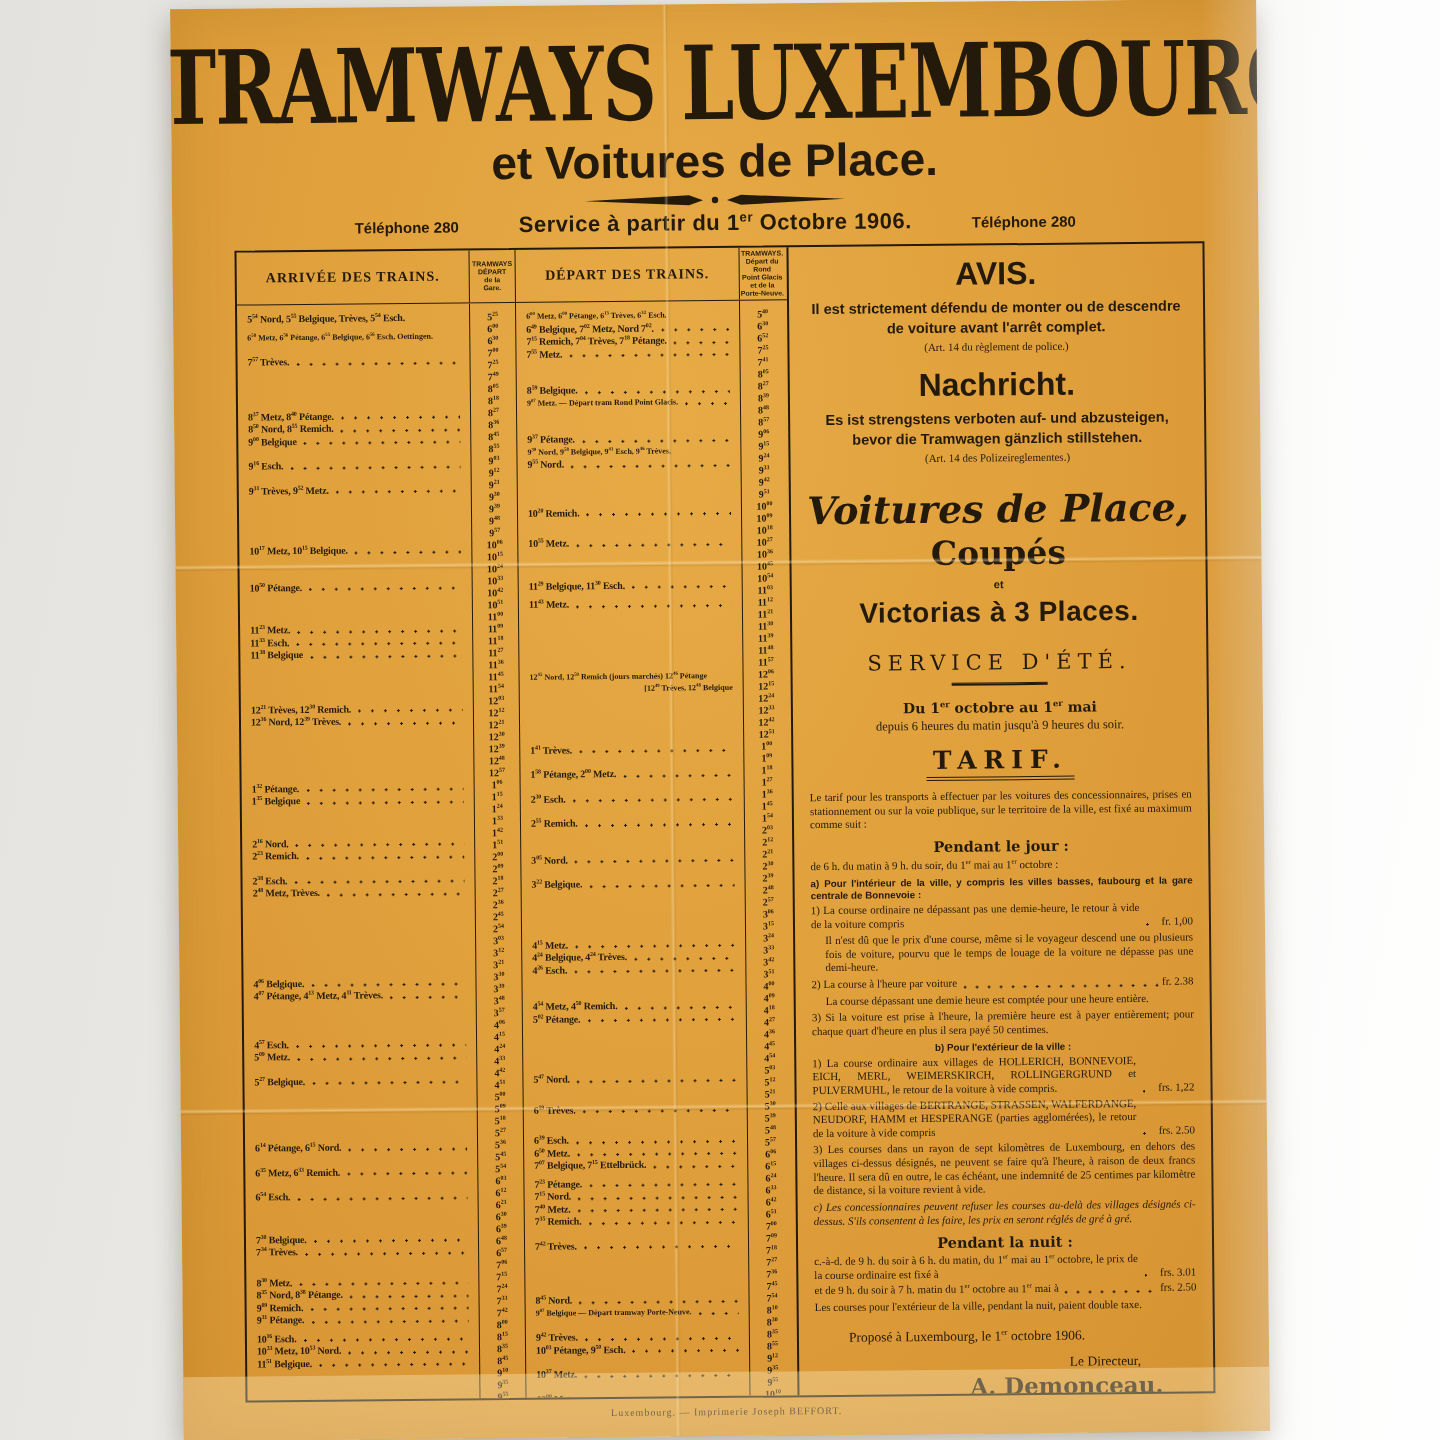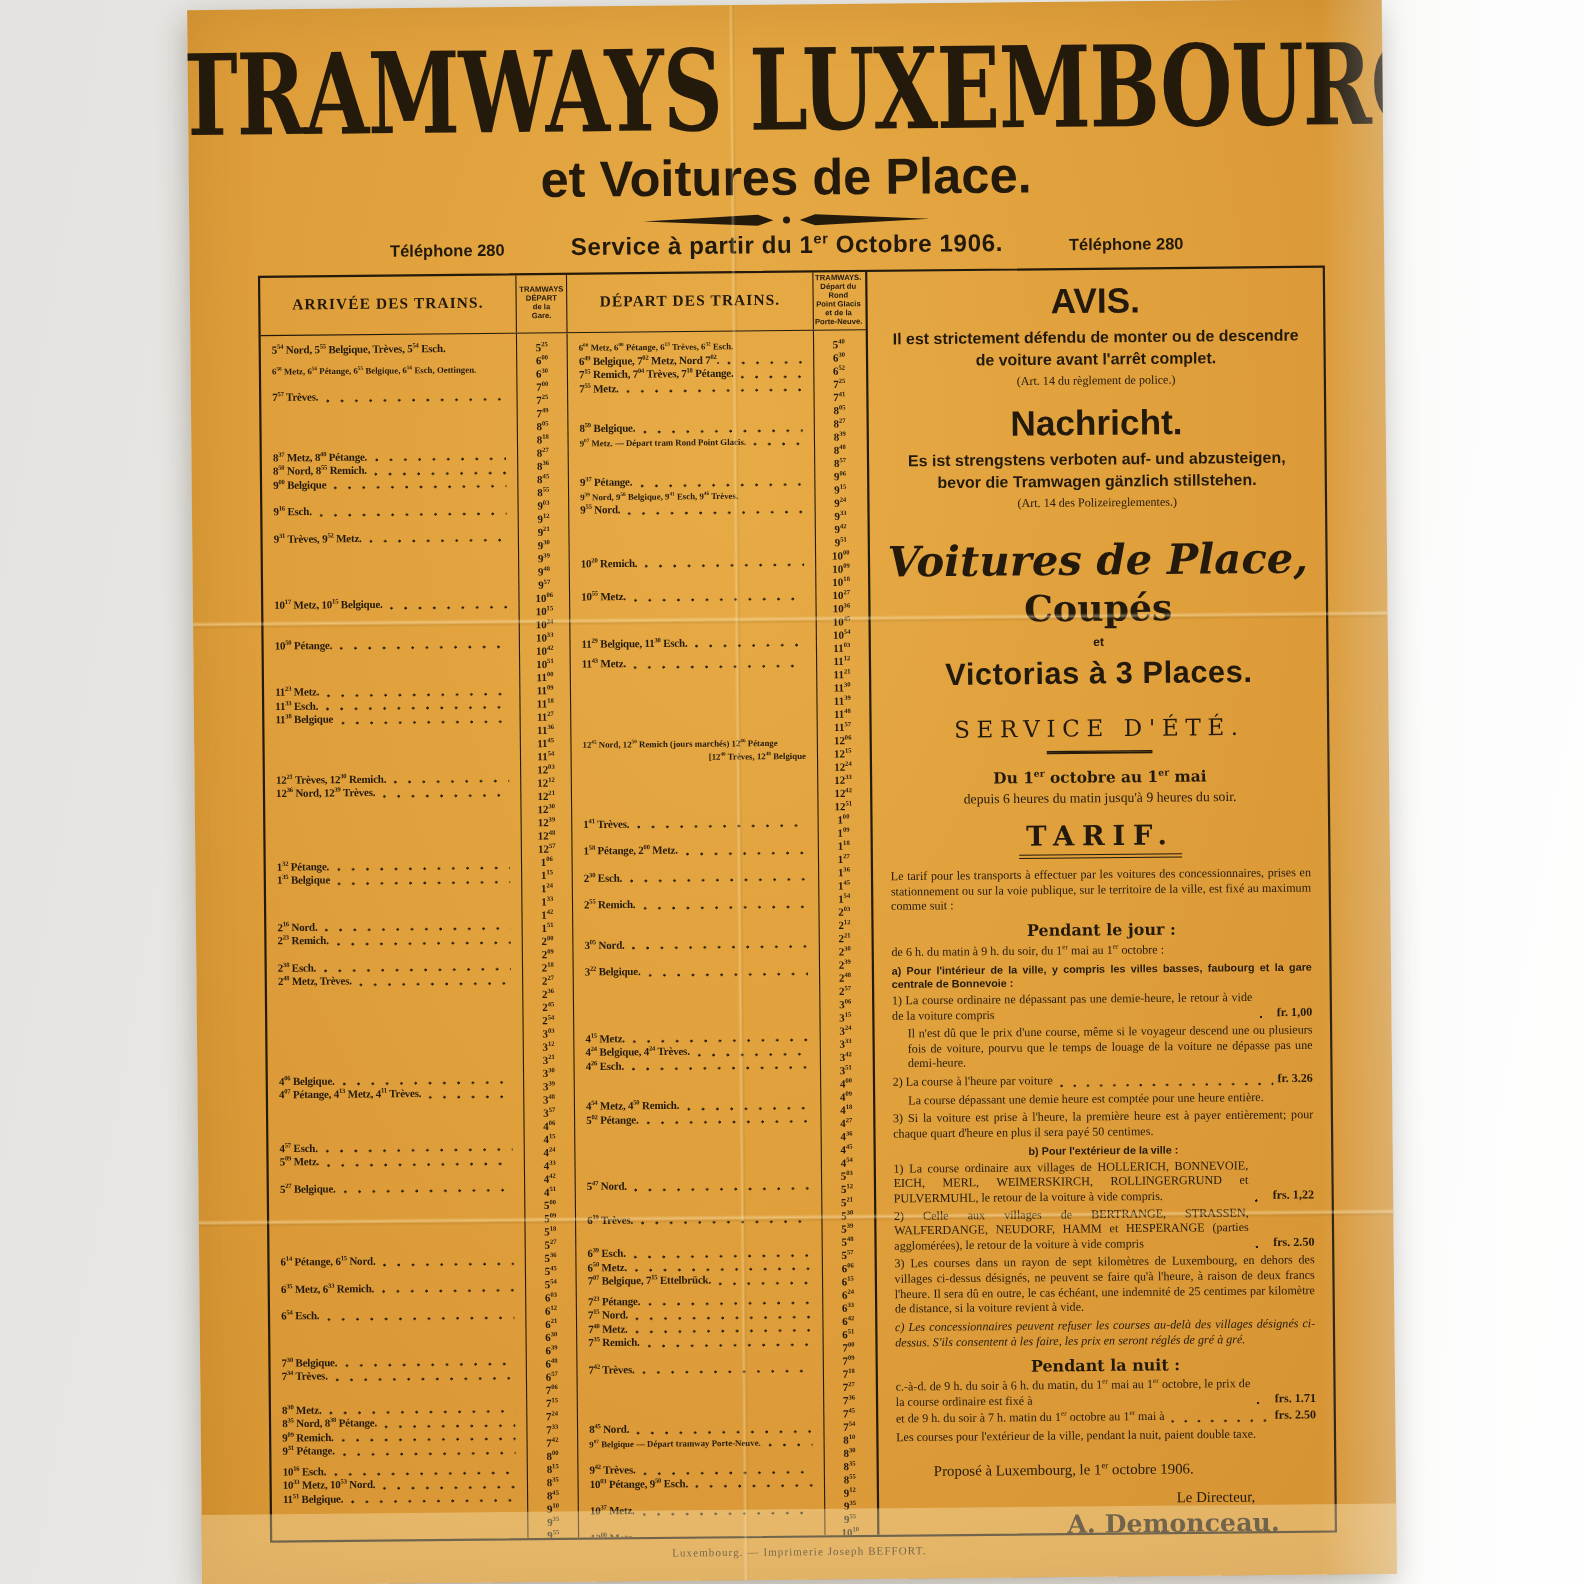--- a/index.html
+++ b/index.html
@@ -83,21 +83,21 @@
   .tbody{font-size:11px;line-height:1.24;text-align:justify;margin-top:6px;}
   .tbody p{margin:3px 0;}
   .sec-h{font-family:"DejaVu Serif",serif;font-weight:700;font-size:14.5px;text-align:center;margin:7px 0 2px;}
   .sub-h{font-family:"Liberation Sans",sans-serif;font-weight:700;font-size:9.8px;margin:4px 0 2px;}
   .sub-h.ctr{text-align:center;}
   .price-line{display:flex;align-items:flex-end;margin:2px 0;}
   .pl-text{flex:0 1 auto;text-align:justify;}
   .pl-dots{flex:1 1 14px;min-width:12px;align-self:flex-end;margin:0 4px 2px 6px;height:3px;
     background-image:radial-gradient(circle at 1.5px 1.5px,#241a0c 1px,rgba(0,0,0,0) 1.25px);
     background-size:12px 3px;background-repeat:repeat-x;}
-  .pl-price{white-space:nowrap;font-weight:700;}
+  .pl-price{white-space:nowrap;font-weight:400;}
   .note{padding-left:14px;}
   .italic{font-style:italic;}
   .proposed{font-size:13.5px;margin-top:12px;padding-left:34px;}
   .dir-label{font-size:13.5px;text-align:right;padding-right:56px;margin-top:10px;}
   .dir-name{font-family:"DejaVu Serif",serif;font-weight:700;font-size:23px;text-align:right;padding-right:34px;margin-top:2px;}
   .imprint{text-align:center;font-size:10px;letter-spacing:1px;margin-top:8px;}
 </style>
 </head>
 <body>
 
@@ -684,42 +684,42 @@
         <div class="sub-h">a) Pour l'intérieur de la ville, y compris les villes basses, faubourg et la gare centrale de Bonnevoie :</div>
         <div class="price-line">
           <span class="pl-text">1) La course ordinaire ne dépassant pas une demie-heure, le retour à vide de la voiture compris</span>
           <span class="pl-dots"></span>
           <span class="pl-price">fr. 1,00</span>
         </div>
         <p class="note">Il n'est dû que le prix d'une course, même si le voyageur descend une ou plusieurs fois de voiture, pourvu que le temps de louage de la voiture ne dépasse pas une demi-heure.</p>
         <div class="price-line">
           <span class="pl-text">2) La course à l'heure par voiture</span>
           <span class="pl-dots"></span>
-          <span class="pl-price">fr. 3.26</span>
+          <span class="pl-price">fr. 2.38</span>
         </div>
         <p class="note">La course dépassant une demie heure est comptée pour une heure entière.</p>
         <p>3) Si la voiture est prise à l'heure, la première heure est à payer entièrement; pour chaque quart d'heure en plus il sera payé 50 centimes.</p>
         <div class="sub-h ctr">b) Pour l'extérieur de la ville :</div>
         <div class="price-line">
           <span class="pl-text">1) La course ordinaire aux villages de HOLLERICH, BONNEVOIE, EICH, MERL, WEIMERSKIRCH, ROLLINGERGRUND et PULVERMUHL, le retour de la voiture à vide compris.</span>
           <span class="pl-dots"></span>
           <span class="pl-price">frs. 1,22</span>
         </div>
         <div class="price-line">
           <span class="pl-text">2) Celle aux villages de BERTRANGE, STRASSEN, WALFERDANGE, NEUDORF, HAMM et HESPERANGE (parties agglomérées), le retour de la voiture à vide compris</span>
           <span class="pl-dots"></span>
           <span class="pl-price">frs. 2.50</span>
         </div>
         <p>3) Les courses dans un rayon de sept kilomètres de Luxembourg, en dehors des villages ci-dessus désignés, ne peuvent se faire qu'à l'heure, à raison de deux francs l'heure. Il sera dû en outre, le cas échéant, une indemnité de 25 centimes par kilomètre de distance, si la voiture revient à vide.</p>
         <p class="italic">c) Les concessionnaires peuvent refuser les courses au-delà des villages désignés ci-dessus. S'ils consentent à les faire, les prix en seront réglés de gré à gré.</p>
         <div class="sec-h">Pendant la nuit :</div>
         <div class="price-line">
           <span class="pl-text">c.-à-d. de 9 h. du soir à 6 h. du matin, du 1<sup>er</sup> mai au 1<sup>er</sup> octobre, le prix de la course ordinaire est fixé à</span>
           <span class="pl-dots"></span>
-          <span class="pl-price">frs. 1.71</span>
+          <span class="pl-price">frs. 3.01</span>
         </div>
         <div class="price-line">
           <span class="pl-text">et de 9 h. du soir à 7 h. matin du 1<sup>er</sup> octobre au 1<sup>er</sup> mai à</span>
           <span class="pl-dots"></span>
           <span class="pl-price">frs. 2.50</span>
         </div>
         <p>Les courses pour l'extérieur de la ville, pendant la nuit, paient double taxe.</p>
       </div>
 
       <div class="proposed">Proposé à Luxembourg, le 1<sup>er</sup> octobre 1906.</div>

